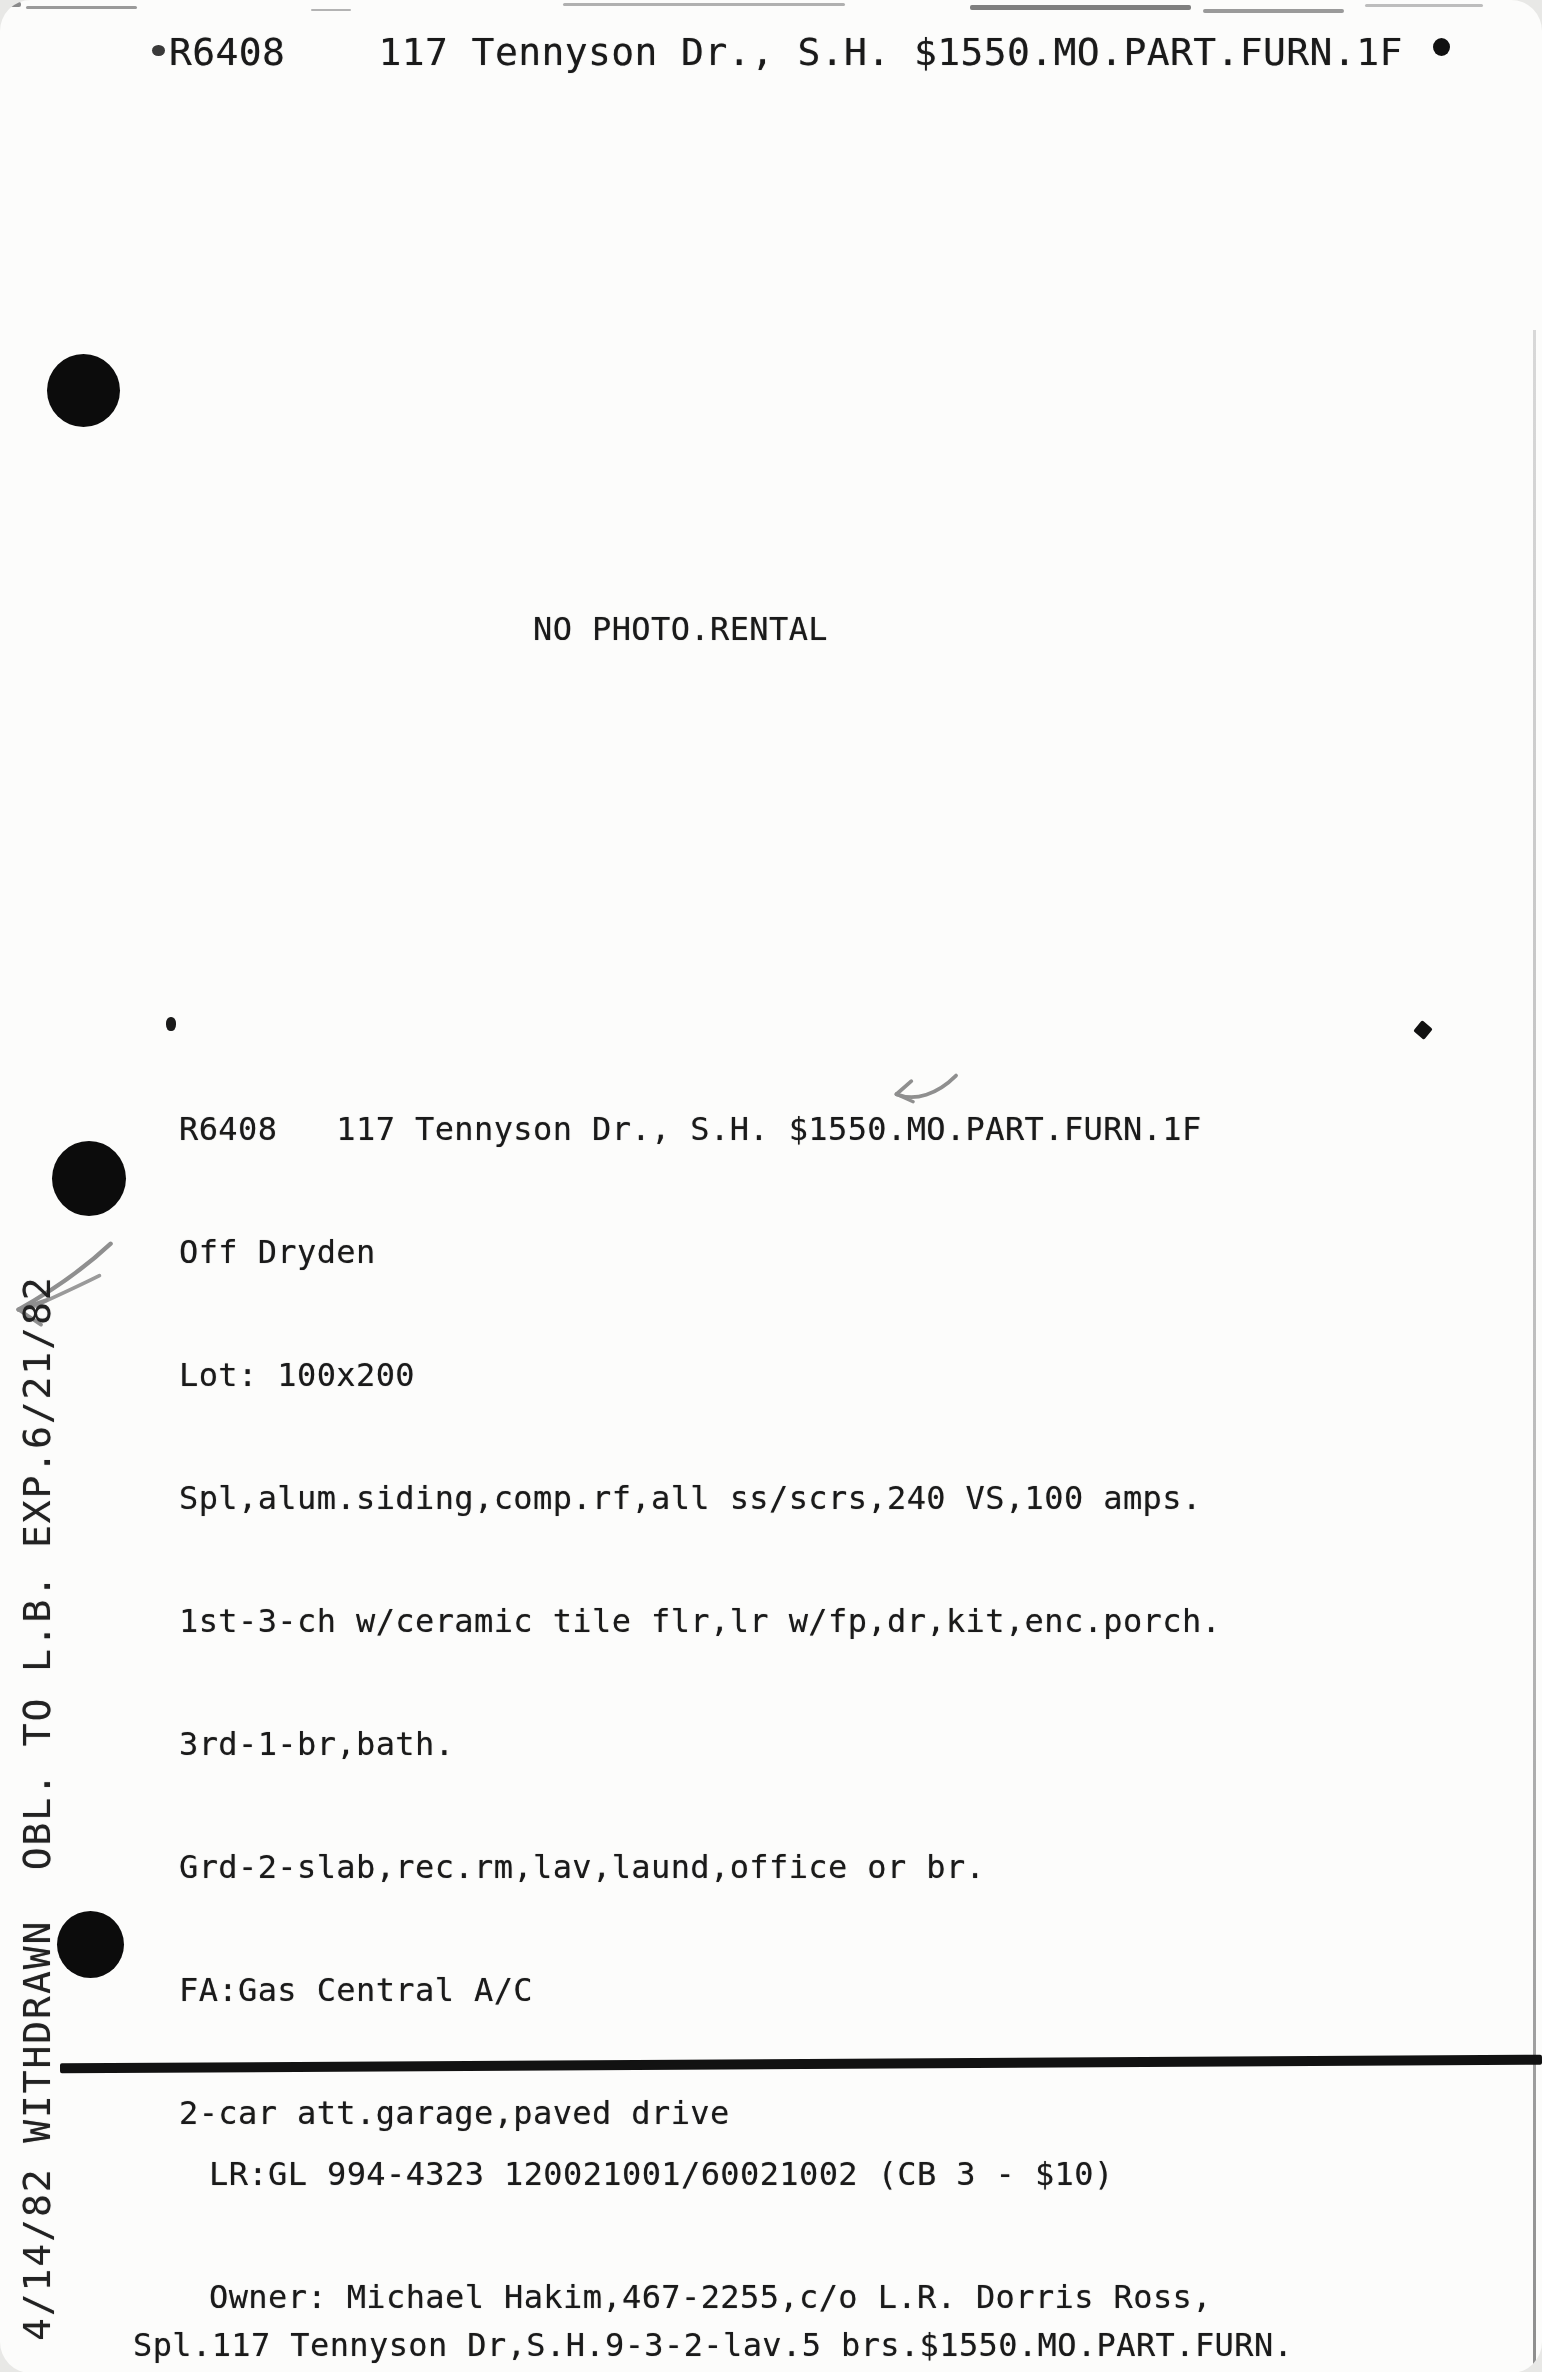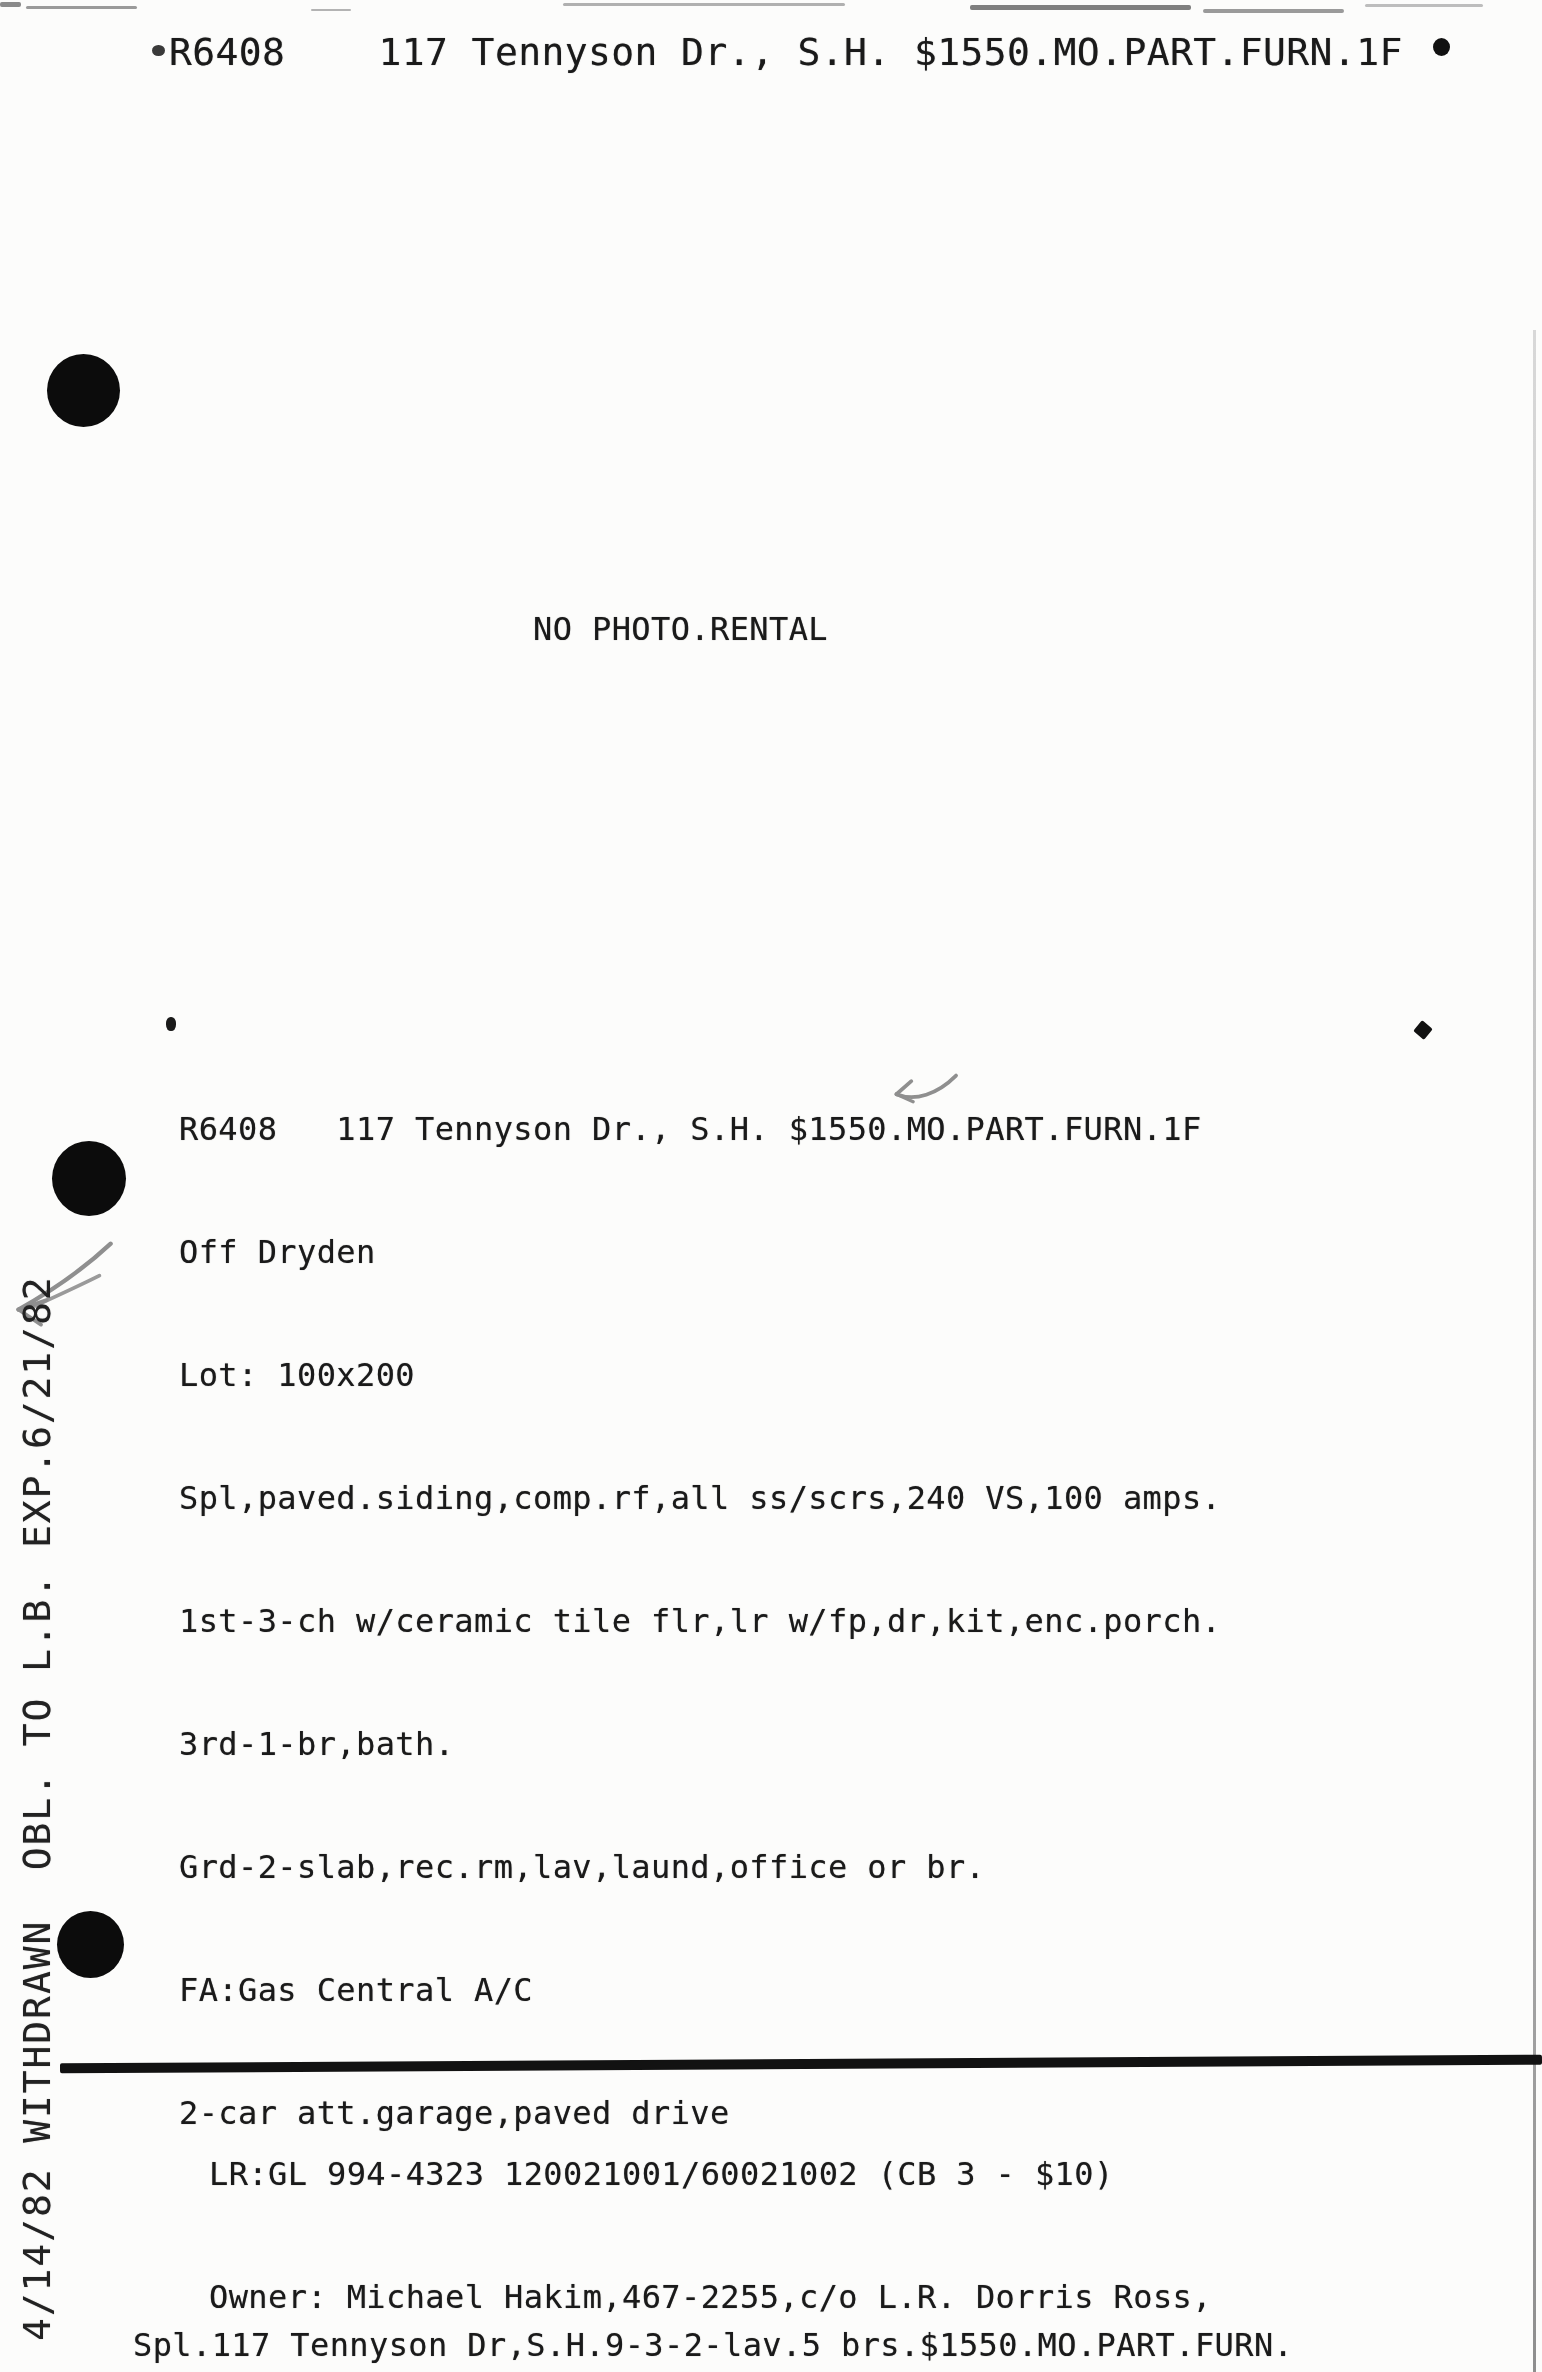--- a/index.html
+++ b/index.html
@@ -3,20 +3,21 @@
 <meta charset="utf-8">
 <style>
   html,body{margin:0;padding:0;background:#e8e8e6;}
   .page{
     position:relative;
     width:1542px;height:2373px;
     background:#fcfcfb;
     overflow:hidden;
     font-family:"DejaVu Sans Mono", monospace;
     color:#1a1a1a;
+    border-radius:31px;
   }
   .tw{ 
     position:absolute;
     white-space:pre;
     font-size:32px;
     color:#1a1a1a;
     text-shadow:0 0 0.9px rgba(20,20,20,.55);
     letter-spacing:0.4px;
   }
   .topline{font-size:38px;}
@@ -111,21 +112,21 @@
     <path d="M108,10 C78,38 46,60 10,80" fill="none" stroke="#8f8f8f" stroke-width="4.5" stroke-linecap="round"></path>
     <path d="M96,44 C72,56 50,66 28,76" fill="none" stroke="#9a9a9a" stroke-width="4" stroke-linecap="round"></path>
     <path d="M10,80 L40,70" fill="none" stroke="#8f8f8f" stroke-width="4" stroke-linecap="round"></path>
     <path d="M10,80 L34,96" fill="none" stroke="#8f8f8f" stroke-width="4" stroke-linecap="round"></path>
   </svg>
 
   <div class="tw body-block" style="left:179px;top:1030px;">
     <div class="bl">R6408   117 Tennyson Dr., S.H. $1550.MO.PART.FURN.1F</div>
     <div class="bl">Off Dryden</div>
     <div class="bl">Lot: 100x200</div>
-    <div class="bl">Spl,paved.siding,comp.rf,all ss/scrs,240 VS,100 amps.</div>
+    <div class="bl">Spl,alum.siding,comp.rf,all ss/scrs,240 VS,100 amps.</div>
     <div class="bl">1st-3-ch w/ceramic tile flr,lr w/fp,dr,kit,enc.porch.</div>
     <div class="bl">3rd-1-br,bath.</div>
     <div class="bl">Grd-2-slab,rec.rm,lav,laund,office or br.</div>
     <div class="bl">FA:Gas Central A/C</div>
     <div class="bl">2-car att.garage,paved drive</div>
     
     
     
     
     

